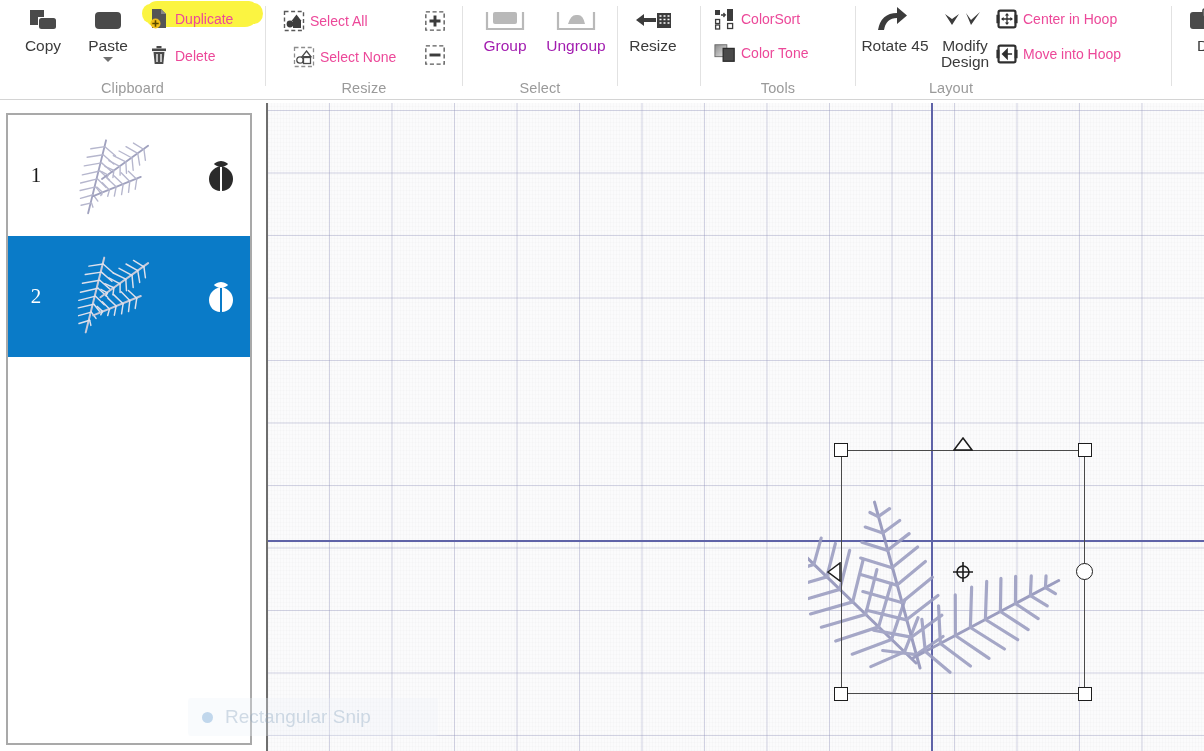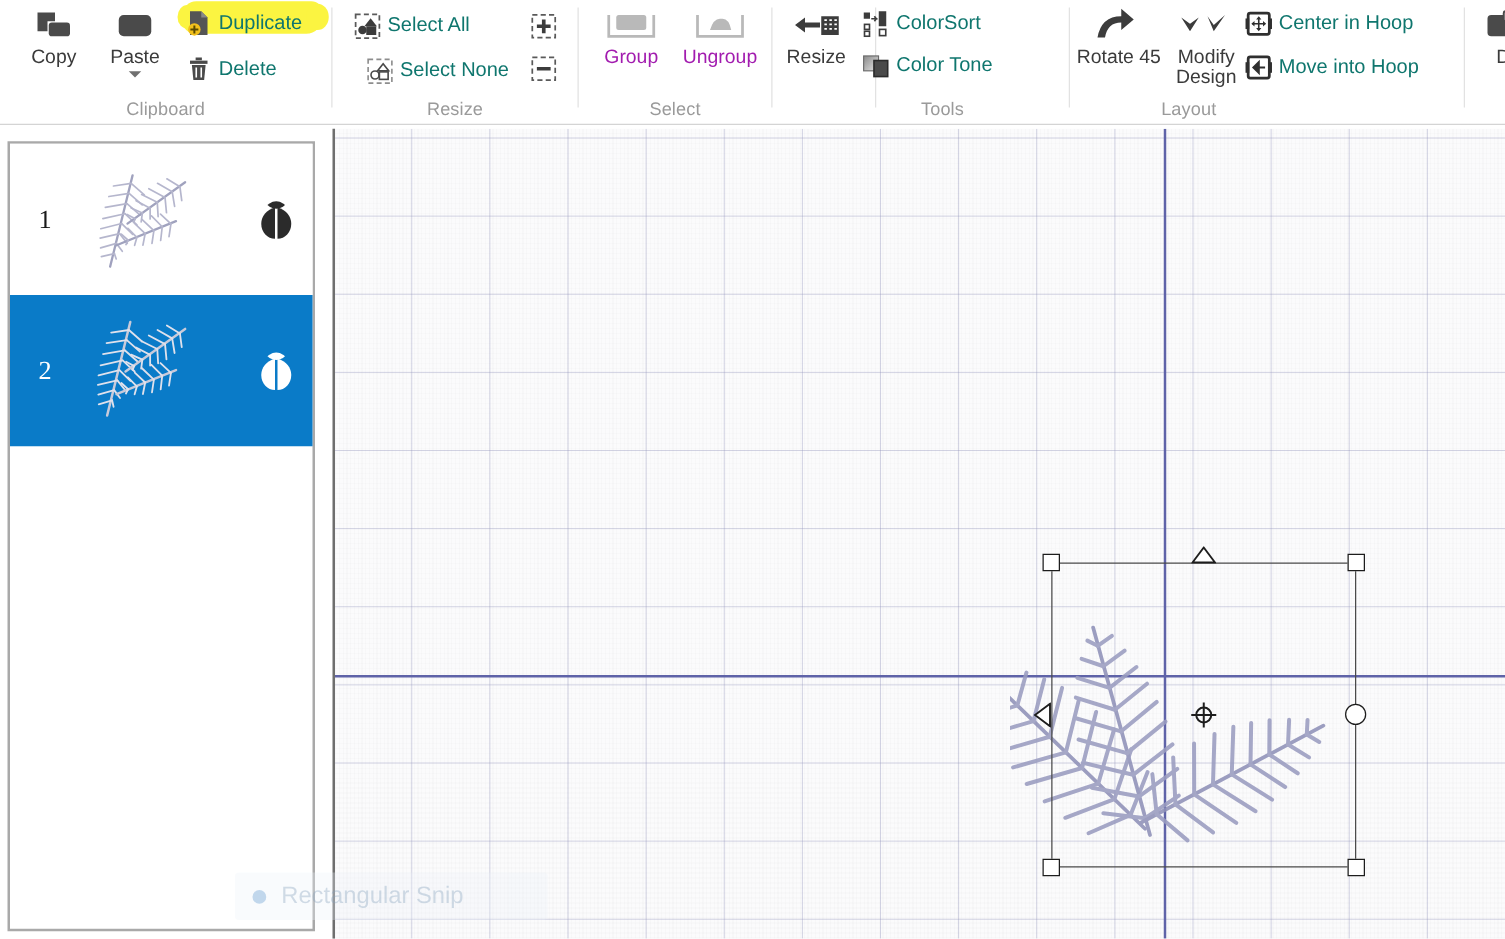--- a/index.html
+++ b/index.html
@@ -39,21 +39,21 @@
   .rb-big .lbl {
     font-size: 15.5px; color: #3b3b3b; line-height: 16px; text-align: center;
     margin-top: 2px;
   }
   .rb-big.dim .lbl { color: #a21caf; text-align: center; }
   
   .rb-small {
     position: absolute; display: flex; align-items: center; gap: 5px;
     height: 26px; cursor: default;
   }
-  .rb-small .lbl { font-size: 16px; color: #0f766e; white-space: nowrap; }
+  .rb-small .lbl { font-size: 14px; color: #ec4899; white-space: nowrap; }
   .rb-small .ic { width: 22px; height: 22px; display:flex; align-items:center; justify-content:center; }
 
   .caret-down {
     width: 0; height: 0;
     border-left: 5px solid transparent; border-right: 5px solid transparent;
     border-top: 5px solid #707070;
   }
 
   
   #dup-highlight {
@@ -309,21 +309,21 @@
             <path d="M27.5 10 h2 M31.5 10 h2 M35.5 10 h2 M27.5 13.5 h2 M31.5 13.5 h2 M35.5 13.5 h2 M27.5 17 h2 M31.5 17 h2 M35.5 17 h2" stroke="#ffffff" stroke-width="1.4"></path>
           </svg>
         </span>
         <span class="lbl">Resize</span>
       </div>
       <div class="rb-group-label"></div>
     </div>
 
     <div class="rb-sep" style="left:700px;"></div>
 
-    <div class="rb-group" style="left:677px; width:154px;">
+    <div class="rb-group" style="left:701px; width:154px;">
 
       <div class="rb-small" style="left:13px; top:6px;">
         <span class="ic">
           <svg width="22" height="22" viewBox="0 0 22 22">
             <rect x="1" y="2" width="5" height="5" fill="#3c3c3c"></rect>
             <rect x="1.6" y="11.5" width="4" height="4" fill="none" stroke="#3c3c3c" stroke-width="1.3"></rect>
             <rect x="1.6" y="17" width="4" height="4" fill="none" stroke="#3c3c3c" stroke-width="1.3"></rect>
             <path d="M7 7 h4 l-1.5 -2 M7 7 h4 l-1.5 2" stroke="#3c3c3c" stroke-width="1.3" fill="none"></path>
             <rect x="13" y="1" width="6" height="12" fill="#3c3c3c"></rect>
             <rect x="13.6" y="15.5" width="5" height="5" fill="none" stroke="#3c3c3c" stroke-width="1.3"></rect>

